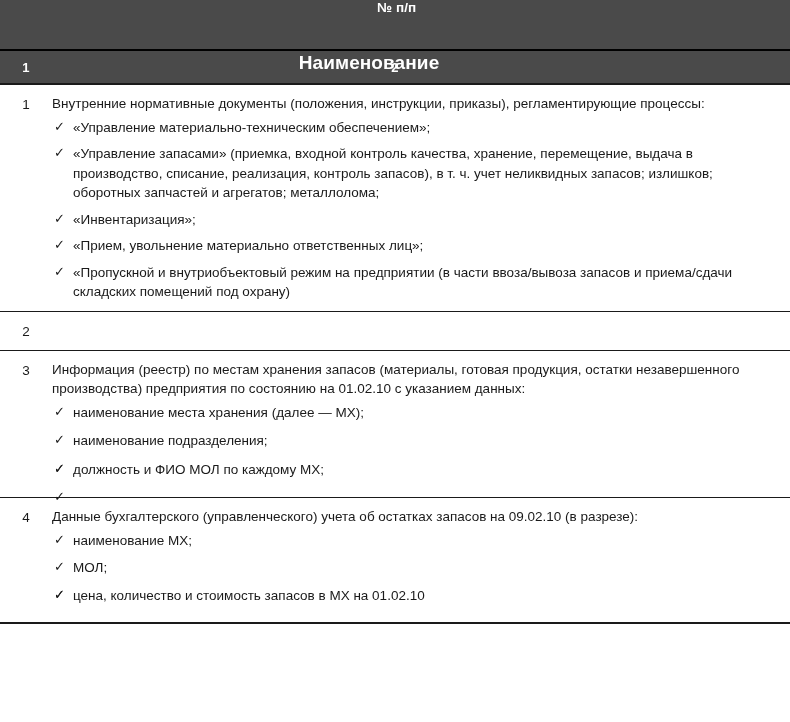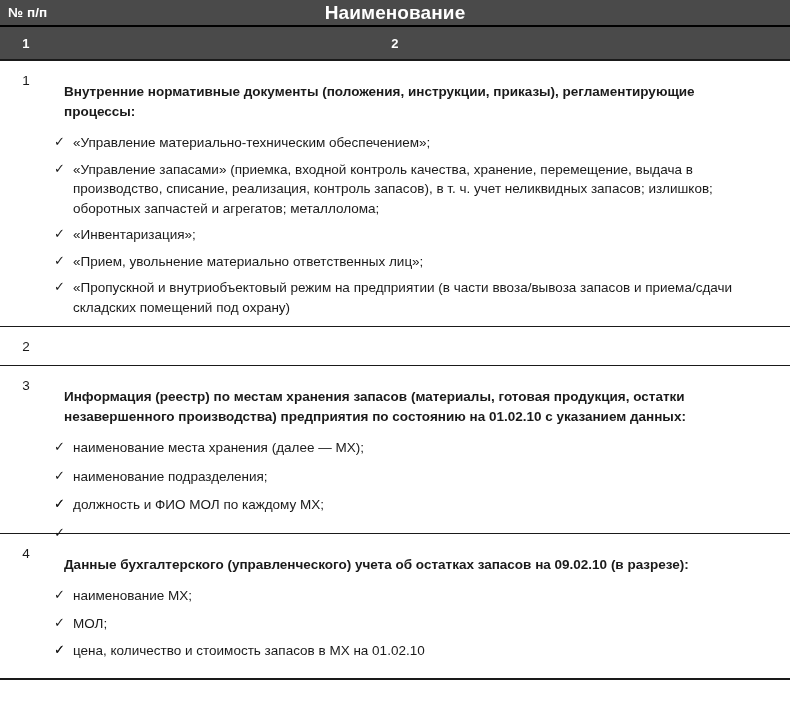--- a/index.html
+++ b/index.html
@@ -26,21 +26,22 @@
   .thead {
     background: #4a4a4a;
     color: #ffffff;
   }
   .hrow {
     display: flex;
     align-items: center;
     box-sizing: border-box;
   }
   .hrow-title {
-    height: 25px;
+    height: 49px;
+    flex-direction: column;
   }
   .hrow-num {
     height: 34px;
     border-top: 2px solid #000000;
   }
   .h-cell-no {
     width: 52px;
     flex: 0 0 52px;
     box-sizing: border-box;
     padding-left: 8px;
@@ -92,22 +93,21 @@
     padding-top: 1px;
   }
   .cell-body {
     flex: 1 1 auto;
     box-sizing: border-box;
     padding-right: 10px;
     font-size: 13.5px;
     line-height: 19.5px;
   }
   .lead {
-    margin: 12px;
-    font-weight: bold;
+    margin: 0;
   }
   ul.checks {
     list-style: none;
     margin: 4px 0 0 0;
     padding: 0;
   }
   ul.checks li {
     position: relative;
     padding-left: 21px;
     margin-bottom: 7px;

